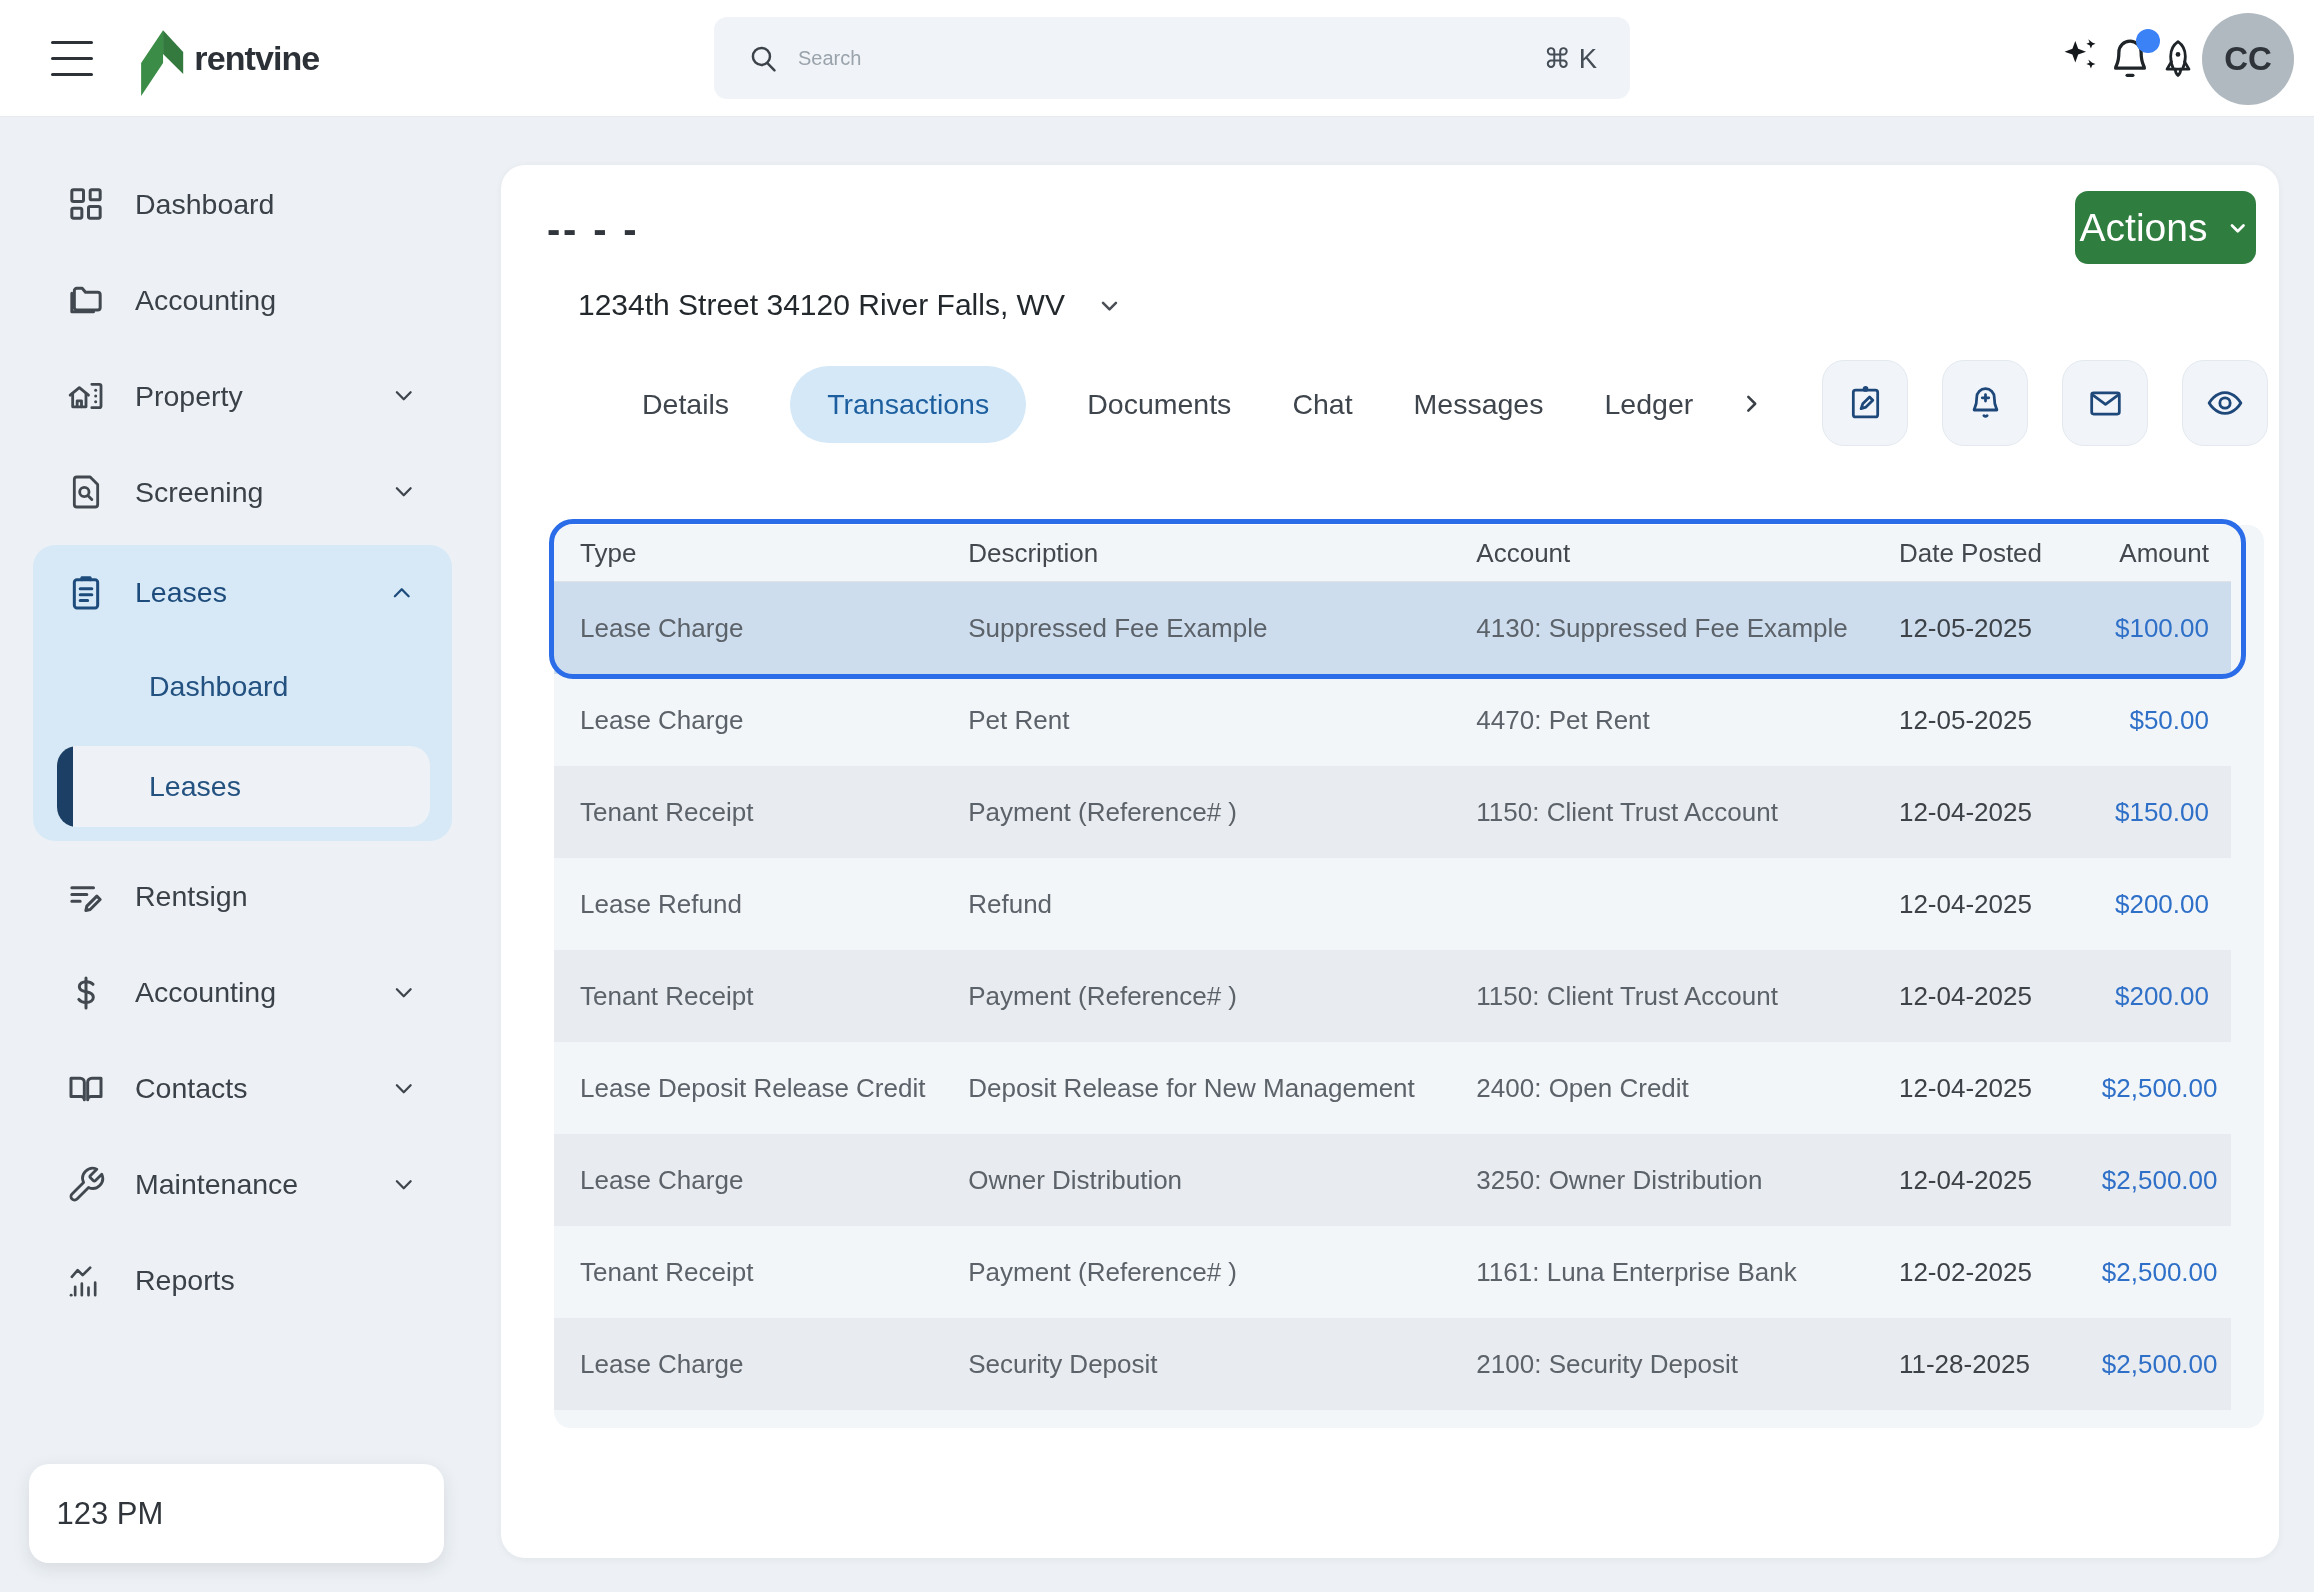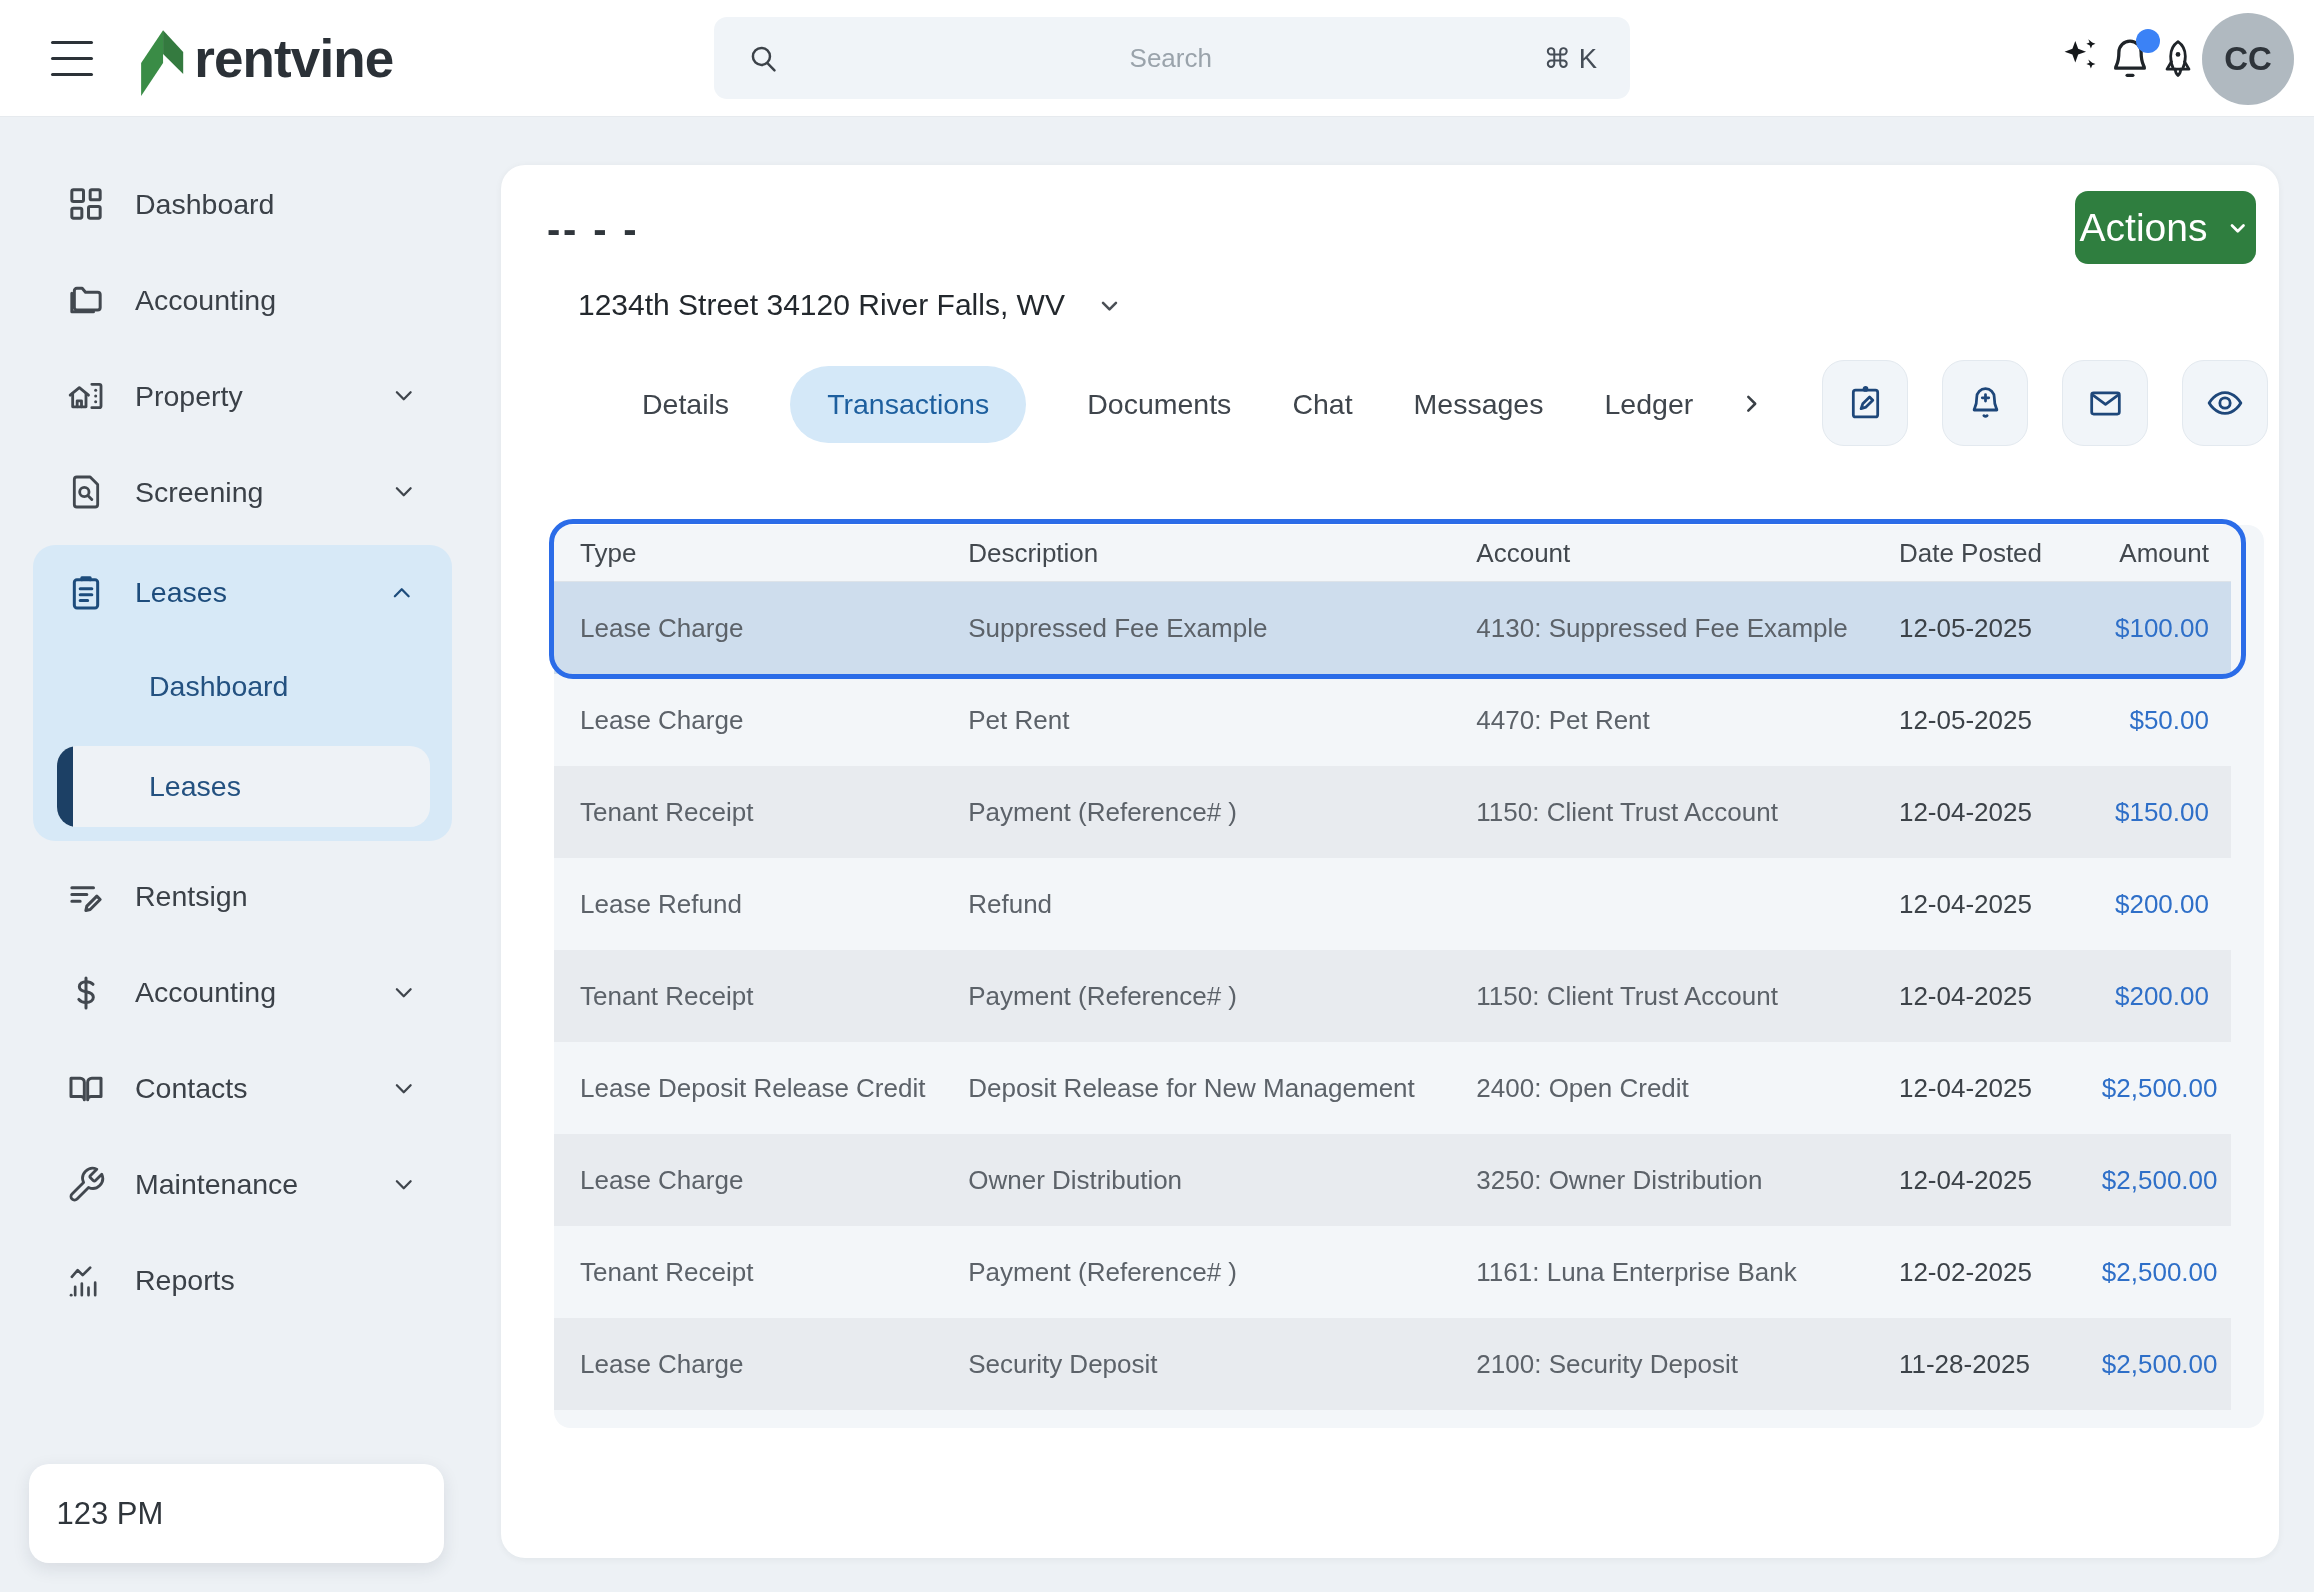--- a/index.html
+++ b/index.html
@@ -14,28 +14,28 @@
   svg { display:block; }
 
   
   .topbar {
     position:absolute; left:0; top:0; width:2314px; height:117px;
     background:#ffffff; border-bottom:0.9px solid #e6eaee; z-index:20;
   }
   .hamburger { position:absolute; left:51px; top:39px; width:44px; height:39px; cursor:pointer; display:flex; flex-direction:column; justify-content:space-between; padding:1.8px 0;}
   .hamburger span { display:block; width:42px; height:3.7px; background:#2c3238; border-radius:1.8px; }
   .logo { position:absolute; left:130px; top:20px; height:77px; display:flex; align-items:center; gap:7.3px; cursor:pointer;}
-  .logo-text { font-size:53px; font-weight:700; color:#2b3137; letter-spacing:-0.9px; }
+  .logo-text { font-size:34px; font-weight:700; color:#2b3137; letter-spacing:-0.9px; }
   .searchbox {
     position:absolute; left:714px; top:17.4px; width:916px; height:82px;
     background:#f0f4f8; border-radius:13px; display:flex; align-items:center; padding:0 33px;
   }
   .searchbox input {
     flex:1; border:none; outline:none; background:transparent;
-    font-family:"Liberation Sans",sans-serif; font-size:26px; color:#3c4249; margin-left:18px;text-align:center;
+    font-family:"Liberation Sans",sans-serif; font-size:20px; color:#3c4249; margin-left:18px;
   }
   .searchbox input::placeholder { color:#9aa3ab; }
   .search-shortcut { font-size:27.5px; color:#454d57; white-space:nowrap; }
   .topbar-right { position:absolute; right:20px; top:0; height:117px; display:flex; align-items:center; }
   .tb-icon { position:relative; width:48px; height:48px; display:flex; align-items:center; justify-content:center; cursor:pointer; }
   .notif-dot { position:absolute; right:-5.5px; top:-5.5px; width:24px; height:24px; border-radius:50%; background:#3b82f6; }
   .avatar {
     width:92px; height:92px; border-radius:50%; background:#b0b9c0;
     display:flex; align-items:center; justify-content:center;
     font-size:33px; font-weight:700; color:#2e343a; cursor:pointer;

